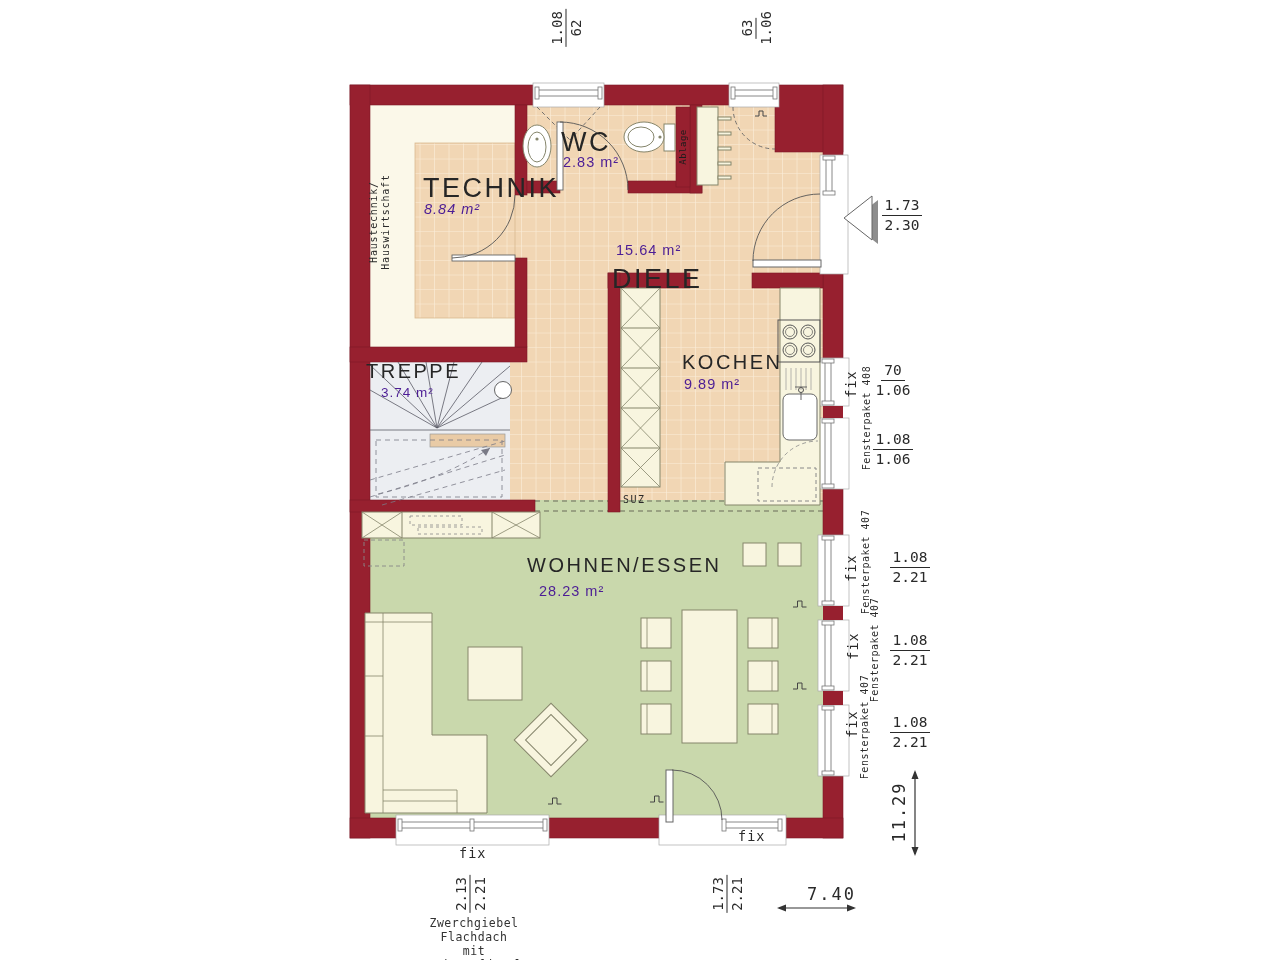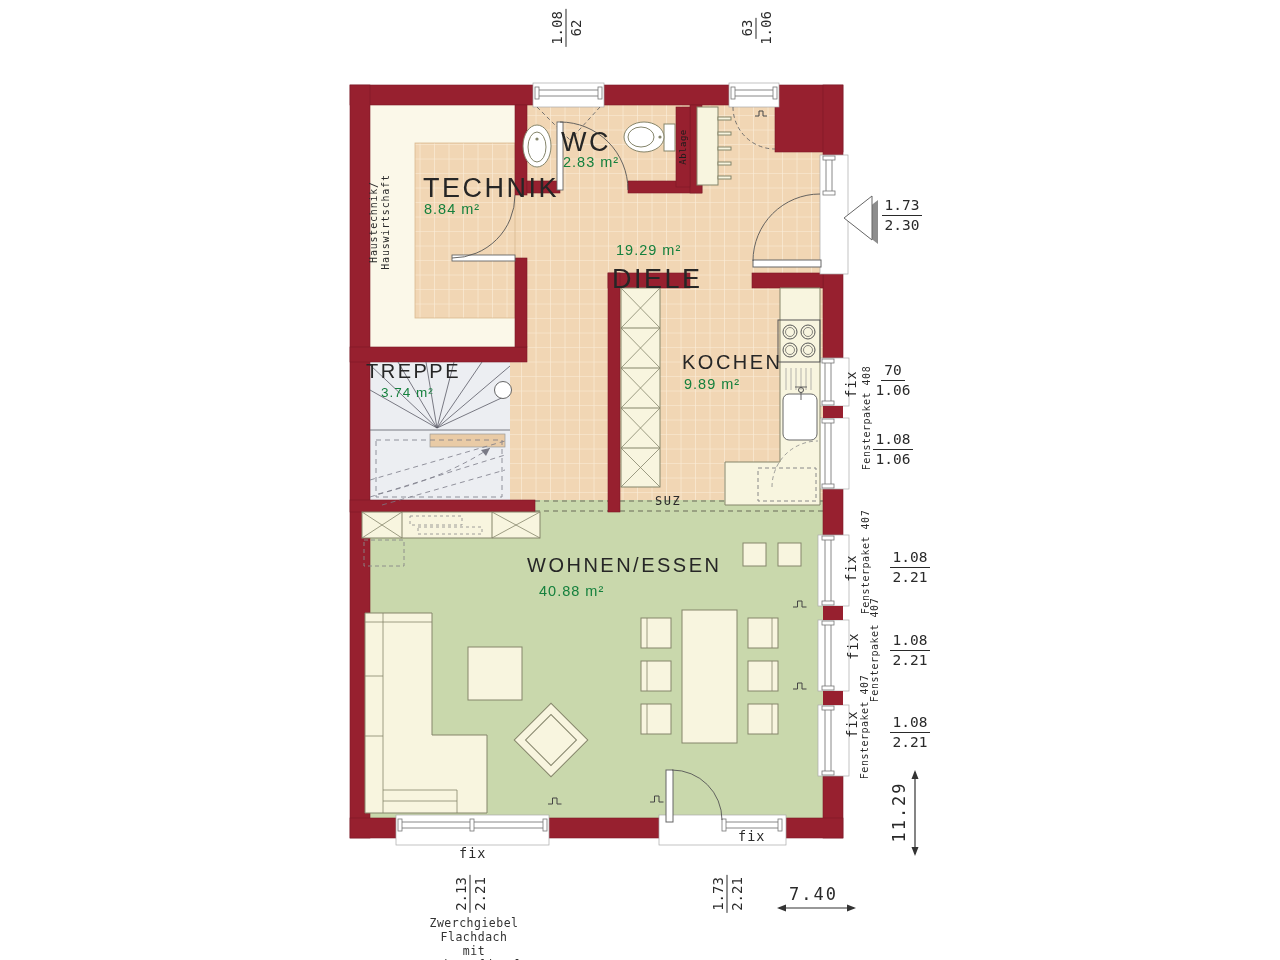--- a/index.html
+++ b/index.html
@@ -2,25 +2,25 @@
 <html><head>
 <meta charset="utf-8">
 <style>
   html,body{margin:0;padding:0;background:#fff;}
   .canvas{position:relative;width:1280px;height:960px;background:#fff;overflow:hidden;
           font-family:"Liberation Sans",sans-serif;color:#2b2b2b;}
   svg{position:absolute;left:0;top:0;}
   .lbl{position:absolute;white-space:nowrap;}
   .room-name{font-size:27px;letter-spacing:2.5px;color:#262626;}
   .room-name.sm{font-size:20px;}
-  .room-area{font-size:14.5px;letter-spacing:1px;color:#15803d;}
+  .room-area{font-size:14.5px;letter-spacing:1px;color:#4c1d95;}
   .mono{font-family:"DejaVu Sans Mono",monospace;color:#2a2a2a;}
   .fix{font-size:13.5px;letter-spacing:1px;}
   .fp{font-size:10px;letter-spacing:.5px;}
-  .suz{font-size:12px;letter-spacing:1.5px;margin-left:32px;}
+  .suz{font-size:10px;letter-spacing:1.5px;}
   .ablage{font-size:9px;letter-spacing:.5px;color:#1c1c1c;}
   .haus{font-size:10px;letter-spacing:.8px;line-height:12px;text-align:center;}
   .rot{transform:translate(-50%,-50%) rotate(-90deg);}
   .frac{position:absolute;width:52px;display:flex;flex-direction:column;align-items:center;
         font-family:"DejaVu Sans Mono",monospace;font-size:14.5px;line-height:17px;color:#2a2a2a;}
   .frac .num{border-bottom:1.4px solid #2a2a2a;padding:0 3px 1px;}
   .frac .den{padding-top:1px;}
   .vdim{position:absolute;display:flex;flex-direction:column;align-items:center;
         transform:translate(-50%,-50%) rotate(-90deg);
         font-family:"DejaVu Sans Mono",monospace;font-size:14px;line-height:16px;color:#2a2a2a;}
@@ -283,31 +283,31 @@
     <line x1="779" y1="908" x2="854" y2="908"></line>
     <polygon points="777,908 786,904.5 786,911.5" stroke="none"></polygon>
     <polygon points="856,908 847,904.5 847,911.5" stroke="none"></polygon>
     <line x1="915" y1="772" x2="915" y2="854"></line>
     <polygon points="915,770 911.5,779 918.5,779" stroke="none"></polygon>
     <polygon points="915,856 911.5,847 918.5,847" stroke="none"></polygon>
   </g>
 </svg>
 
 <div class="lbl room-name" style="left:423px;top:173px;">TECHNIK</div>
-<div class="lbl room-area" style="left:424px;top:201px;">8.84 m²</div>
+<div class="lbl room-area" style="left:424px;top:201px;font-style:italic;">8.84 m²</div>
 <div class="lbl room-name" style="left:561px;top:127px;">WC</div>
 <div class="lbl room-area" style="left:563px;top:154px;">2.83 m²</div>
 <div class="lbl room-name" style="left:612px;top:220px;margin-top:44px;">DIELE</div>
-<div class="lbl room-area" style="left:616px;top:242px;">19.29 m²</div>
+<div class="lbl room-area" style="left:616px;top:242px;">15.64 m²</div>
 <div class="lbl room-name sm" style="left:366px;top:360px;text-align:center;">TREPPE</div>
 <div class="lbl room-area" style="left:381px;top:385px;font-size:13.5px;">3.74 m²</div>
 <div class="lbl room-name sm" style="left:682px;top:351px;text-align:center;">KOCHEN</div>
 <div class="lbl room-area" style="left:684px;top:376px;">9.89 m²</div>
 <div class="lbl room-name sm" style="left:527px;top:554px;">WOHNEN/ESSEN</div>
-<div class="lbl room-area" style="left:539px;top:583px;">40.88 m²</div>
+<div class="lbl room-area" style="left:539px;top:583px;">28.23 m²</div>
 
 <div class="lbl mono suz" style="left:623px;top:494px;">SUZ</div>
 <div class="lbl mono ablage rot" style="left:683px;top:147px;">Ablage</div>
 <div class="lbl mono haus rot" style="left:380px;top:222px;">
   <div>Haustechnik/</div>
   <div>Hauswirtschaft</div>
 </div>
 
 <div class="lbl mono fix rot" style="left:851px;top:384px;">fix</div>
 <div class="lbl mono fp rot" style="left:866px;top:418px;">Fensterpaket 408</div>
@@ -355,21 +355,21 @@
 </div>
 <div class="vdim" style="left:470px;top:894px;">
   <span class="num">2.13</span>
   <span class="den">2.21</span>
 </div>
 <div class="vdim" style="left:727px;top:894px;">
   <span class="num">1.73</span>
   <span class="den">2.21</span>
 </div>
 
-<div class="lbl mono bigdim" style="left:789px;top:884px;">7.40</div>
+<div class="lbl mono bigdim" style="left:807px;top:884px;">7.40</div>
 <div class="lbl mono bigdim rot" style="left:899px;top:812px;">11.29</div>
 
 <div class="foot">
   <div>Zwerchgiebel Flachdach</div>
   <div>mit Fassadenaufdopplung</div>
 
 </div>
 
 </div>
 

